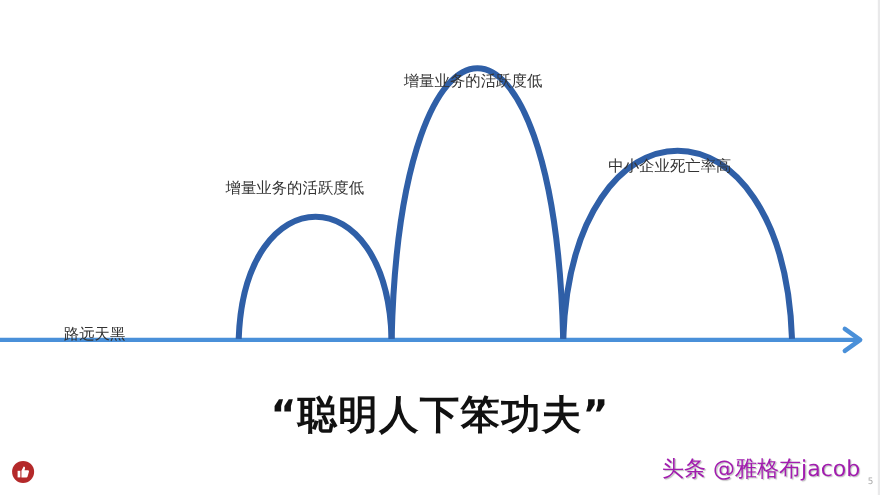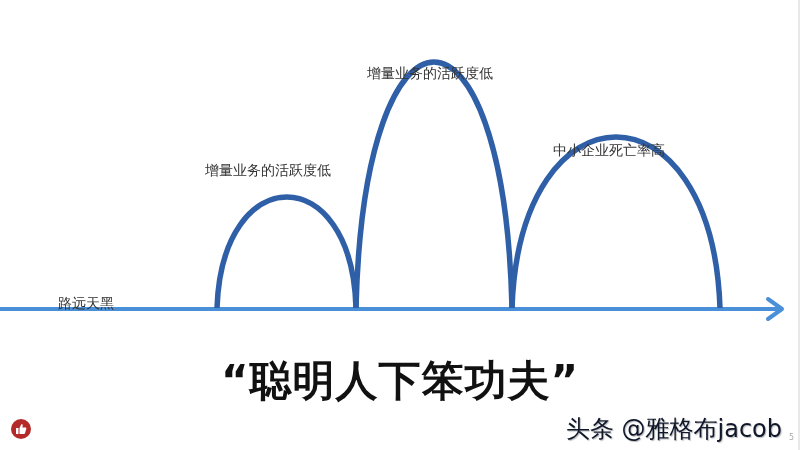--- a/index.html
+++ b/index.html
@@ -3,22 +3,22 @@
   <meta charset="utf-8">
   <style>
     html, body { margin: 0; padding: 0; background: #ffffff; }
     body { width: 800px; height: 450px; position: relative; overflow: hidden;
            font-family: "DejaVu Sans", "Liberation Sans", sans-serif; }
     .slide { position: absolute; left: 0; top: 0; width: 800px; height: 450px; background: #ffffff; }
     .edge-right { position: absolute; right: 0; top: 0; width: 2px; height: 450px; background: #e9e9ea; }
     svg.diagram { position: absolute; left: 0; top: 0; }
     .label { position: absolute; font-size: 14px; color: #333333; white-space: nowrap; letter-spacing: 0px; }
     .title { position: absolute; left: 0; width: 800px; top: 353px; text-align: center;
-             font-size: 42px; font-weight: bold; color: #111111; letter-spacing: 1px; }
-    .watermark { position: absolute; right: 18px; top: 413px; font-size: 24px; color: #0f172a;
+             font-size: 36px; font-weight: bold; color: #111111; letter-spacing: 1px; }
+    .watermark { position: absolute; right: 18px; top: 413px; font-size: 20px; color: #a21caf;
                  text-shadow: 1px 1px 1px #bbbbbb; white-space: nowrap; }
     .page-num { position: absolute; right: 6px; top: 433px; font-size: 8px; color: #aaaaaa; }
     .like-btn { position: absolute; left: 11px; top: 419px; width: 20px; height: 20px; border-radius: 50%;
                 background: #b4292a; display: flex; align-items: center; justify-content: center; cursor: pointer; }
   </style>
 </head>
 <body>
 
 <div class="slide">
   <div class="edge-right"></div>

